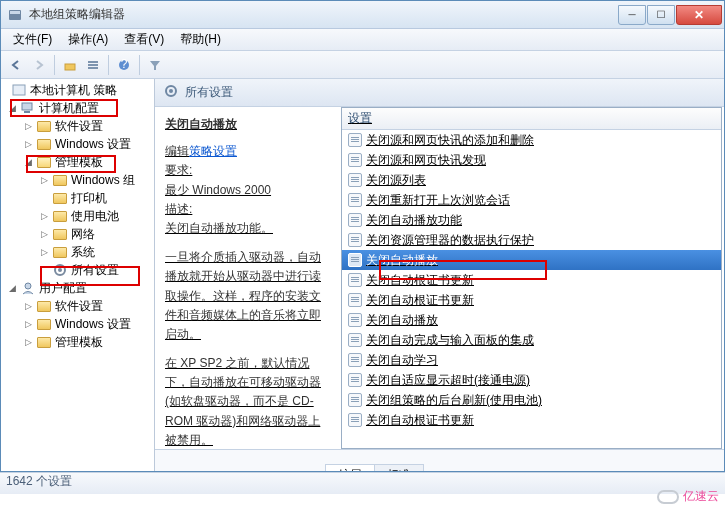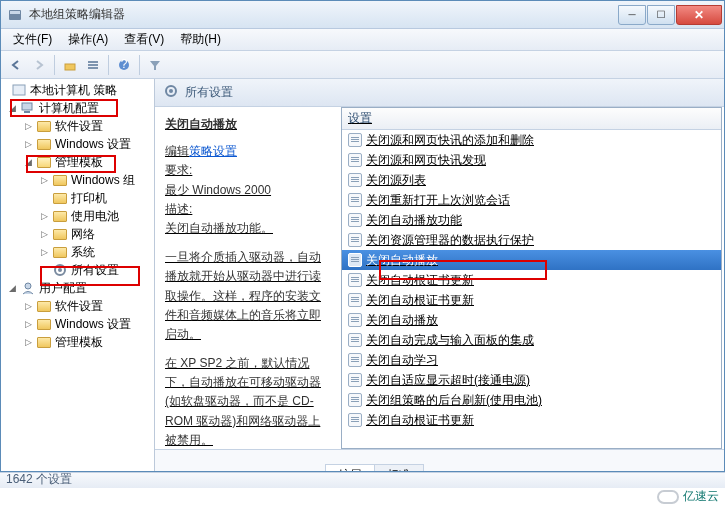--- a/index.html
+++ b/index.html
@@ -41,22 +41,22 @@
 .list-body { flex: 1; overflow: auto; background: #fff; }
 .list-row { height: 20px; display: flex; align-items: center; padding-left: 6px; gap: 4px; cursor: default; white-space: nowrap; }
 .list-row.selected { background: linear-gradient(#4a90e2, #2f72c4); color: #fff; }
 .list-icon { width: 14px; height: 14px; border: 1px solid #9aaec5; background: #f6f8fb; border-radius: 2px; display: inline-block; position: relative; }
 .list-icon::after { content: ""; position: absolute; left: 2px; top: 3px; width: 8px; height: 1px; background: #8aa0b8; box-shadow: 0 2px #8aa0b8, 0 4px #8aa0b8; }
 .list-row.selected .list-icon { border-color: #fff; background: #dfe9f5; }
 .tabs-row { height: 22px; border-top: 1px solid #c5d2e3; display: flex; align-items: flex-end; padding-left: 170px; background: #f7f9fc; }
 .tab { padding: 2px 12px; border: 1px solid #c5d2e3; border-bottom: none; background: #fff; font-size: 12px; cursor: default; position: relative; top: 15px; margin-right: -1px; }
 .tab.active { background: #fff; z-index: 2; }
 .tab.inactive { background: #edf1f7; }
-.statusbar { height: 16px; background: linear-gradient(#f7f9fc, #e6ecf5); border-top: 1px solid #c5d2e3; display: flex; align-items: flex-end; padding-left: 6px; color: #4b5f78; }
-.yisu { position: absolute; right: 6px; bottom: 2px; color: #0f766e; font-size: 14px; display: flex; align-items: center; gap: 4px; }
+.statusbar { height: 22px; background: linear-gradient(#f7f9fc, #e6ecf5); border-top: 1px solid #c5d2e3; display: flex; align-items: flex-start; padding-left: 6px; color: #4b5f78; }
+.yisu { position: absolute; right: 6px; bottom: 2px; color: #ec4899; font-size: 14px; display: flex; align-items: center; gap: 4px; }
 .yisu-cloud { width: 22px; height: 14px; border: 2px solid #c7ccd3; border-radius: 8px; position: relative; }
 </style>
 </head>
 <body>
 
 <div class="window">
   <div class="titlebar">
     <span class="title-icon"><svg width="16" height="16">
           <rect x="2" y="3" width="12" height="10" fill="#6f87a3" rx="1"></rect>
           <rect x="3" y="4" width="10" height="3" fill="#c9d7e8"></rect>

